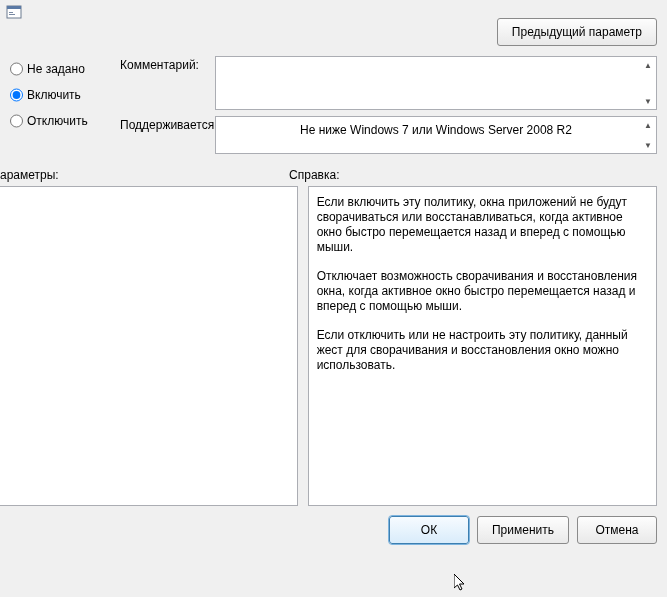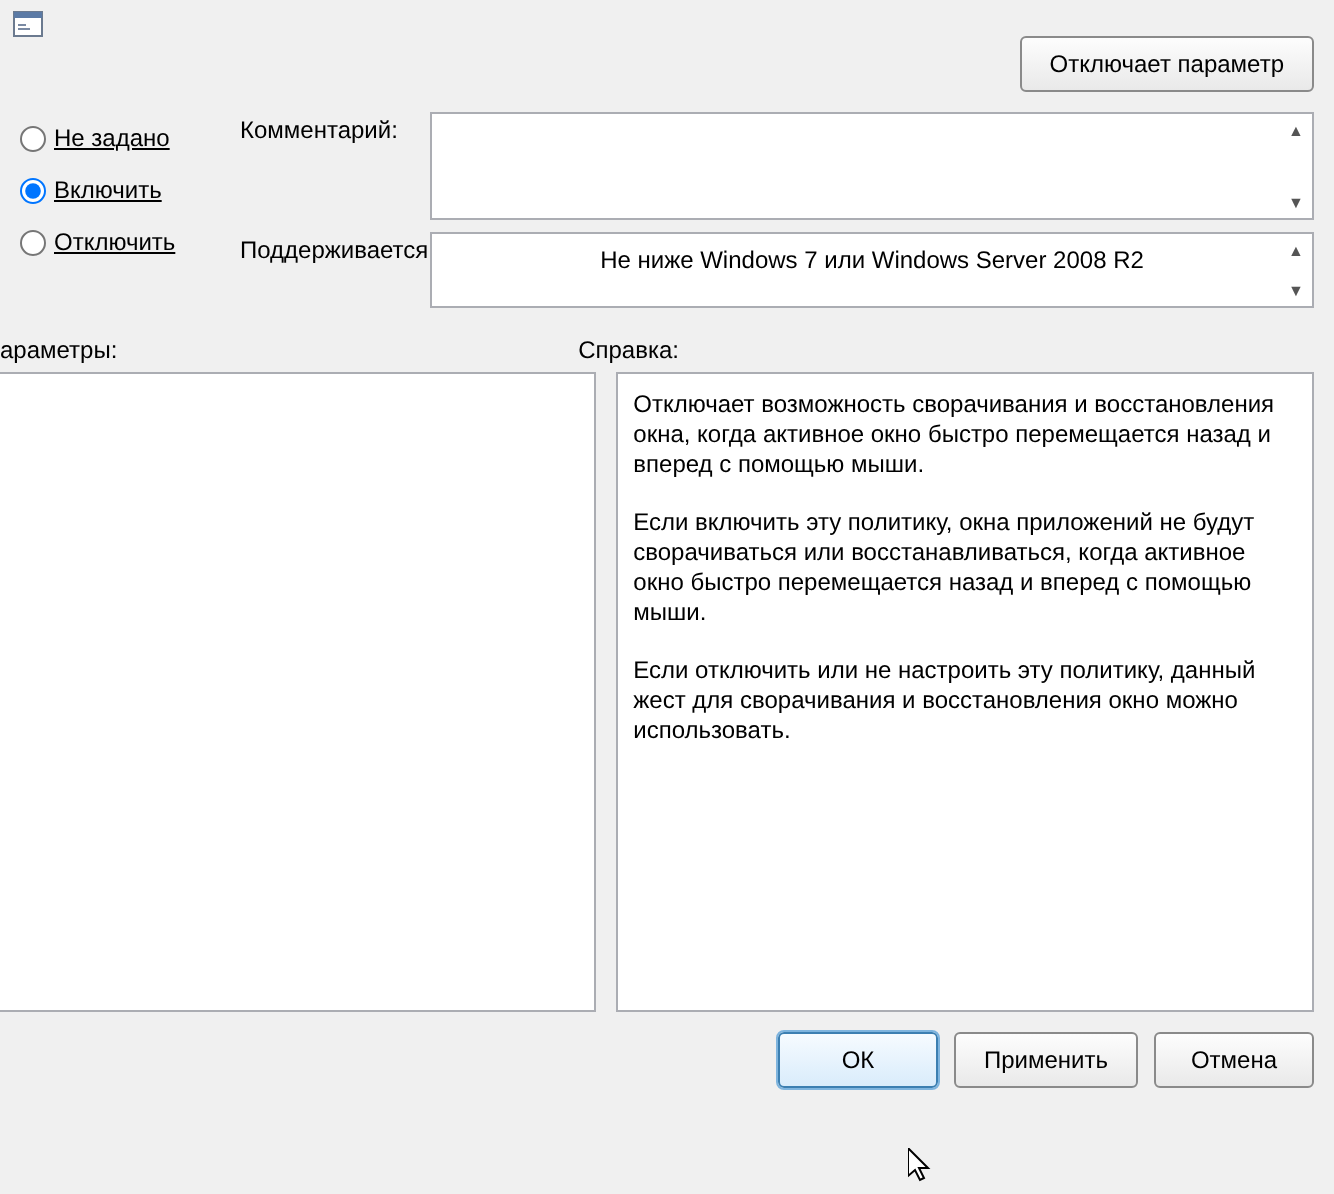--- a/index.html
+++ b/index.html
@@ -54,21 +54,21 @@
     column-gap: 0;
     row-gap: 6px;
     align-items: start;
   }
   .radio-group {
     display: flex;
     flex-direction: column;
     gap: 12px;
     padding-top: 6px;
   }
-  .radio-item { display: flex; align-items: center; gap: 4px; font-size: 12px; text-decoration: underline; }
+  .radio-item { display: flex; gap: 4px; font-size: 12px; }
   .radio-item input { margin: 0; }
   .label-col { font-size: 12px; padding-top: 2px; }
   .textbox {
     border: 1px solid #abadb3;
     background: #fff;
     padding: 4px 6px;
     font-size: 12px;
     position: relative;
   }
   .comment-box { height: 54px; }
@@ -128,21 +128,21 @@
     <svg width="16" height="16" viewBox="0 0 16 16">
       <rect x="1" y="2" width="14" height="12" fill="#fff" stroke="#6b7a8f" stroke-width="1"></rect>
       <rect x="1" y="2" width="14" height="3" fill="#5b7aa5"></rect>
       <rect x="3" y="8" width="4" height="1" fill="#7a8aa3"></rect>
       <rect x="3" y="10" width="6" height="1" fill="#7a8aa3"></rect>
     </svg>
   </span>
 </div>
 
 <div class="top-buttons">
-  <button class="btn">Отключает параметр</button>
+  <button class="btn">Предыдущий параметр</button>
 </div>
 
 <div class="main-grid">
   <div class="radio-group" style="grid-row: span 2;">
     <label class="radio-item">
       <input type="radio" name="state" style="">
       <span>Не задано</span>
     </label>
     <label class="radio-item">
       <input type="radio" name="state" checked="" style="">
@@ -170,22 +170,22 @@
 </div>
 
 <div class="labels-row">
   <div class="left">араметры:</div>
   <div class="right">Справка:</div>
 </div>
 
 <div class="panes-row">
   <div class="pane left"></div>
   <div class="pane right">
+    <div class="help-para">Если включить эту политику, окна приложений не будут сворачиваться или восстанавливаться, когда активное окно быстро перемещается назад и вперед с помощью мыши.</div>
     <div class="help-para">Отключает возможность сворачивания и восстановления окна, когда активное окно быстро перемещается назад и вперед с помощью мыши.</div>
-    <div class="help-para">Если включить эту политику, окна приложений не будут сворачиваться или восстанавливаться, когда активное окно быстро перемещается назад и вперед с помощью мыши.</div>
     <div class="help-para">Если отключить или не настроить эту политику, данный жест для сворачивания и восстановления окно можно использовать.</div>
   </div>
 </div>
 
 <div class="bottom-buttons">
   <button class="btn focus">ОК</button>
   <button class="btn">Применить</button>
   <button class="btn">Отмена</button>
 </div>
 

